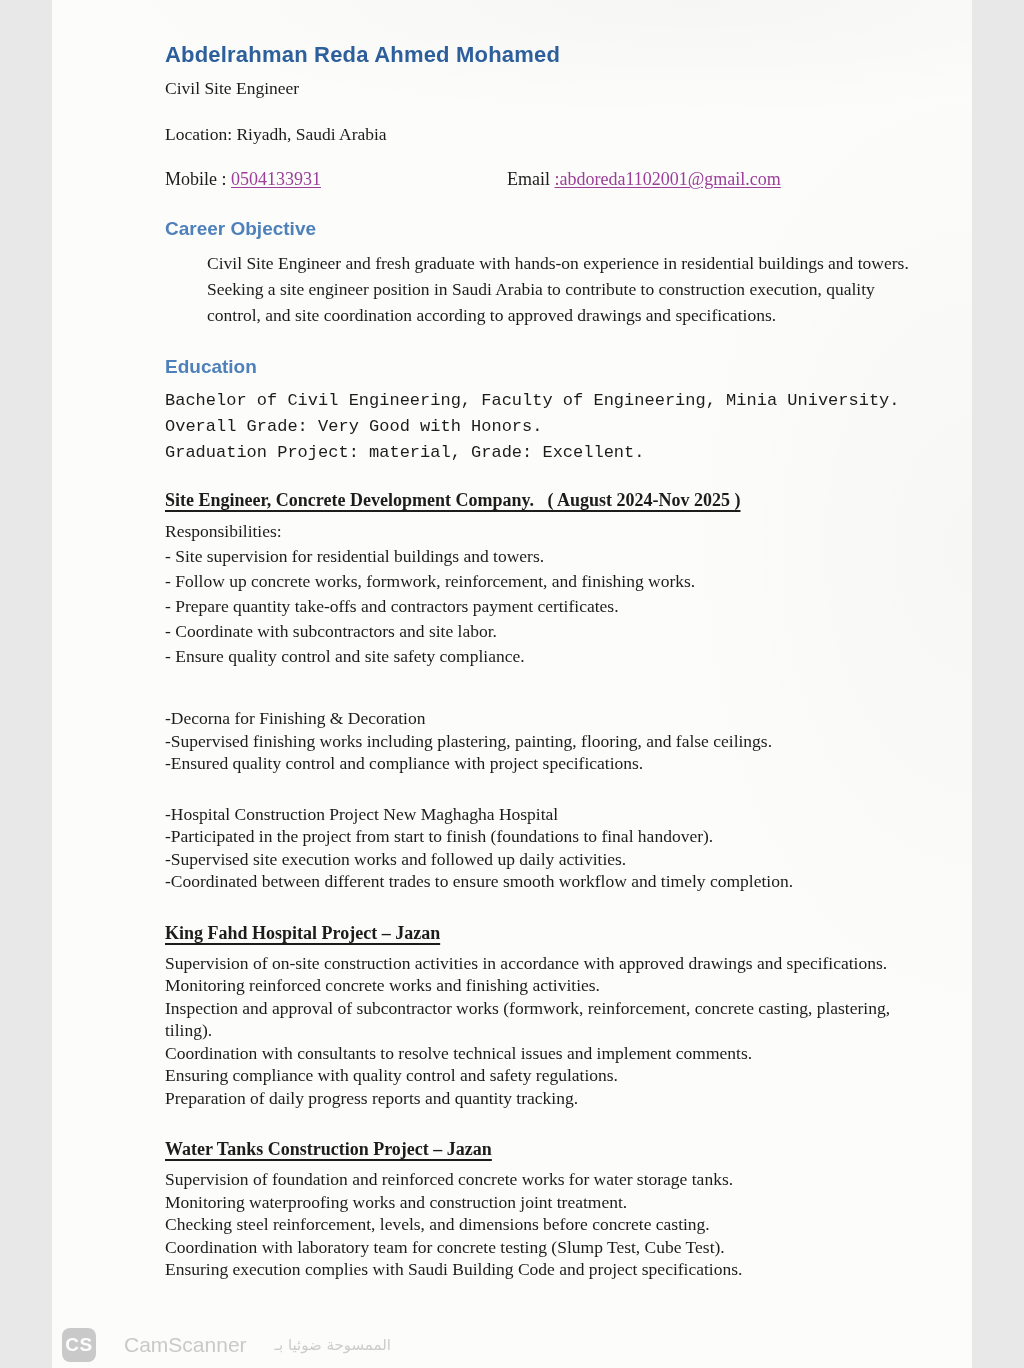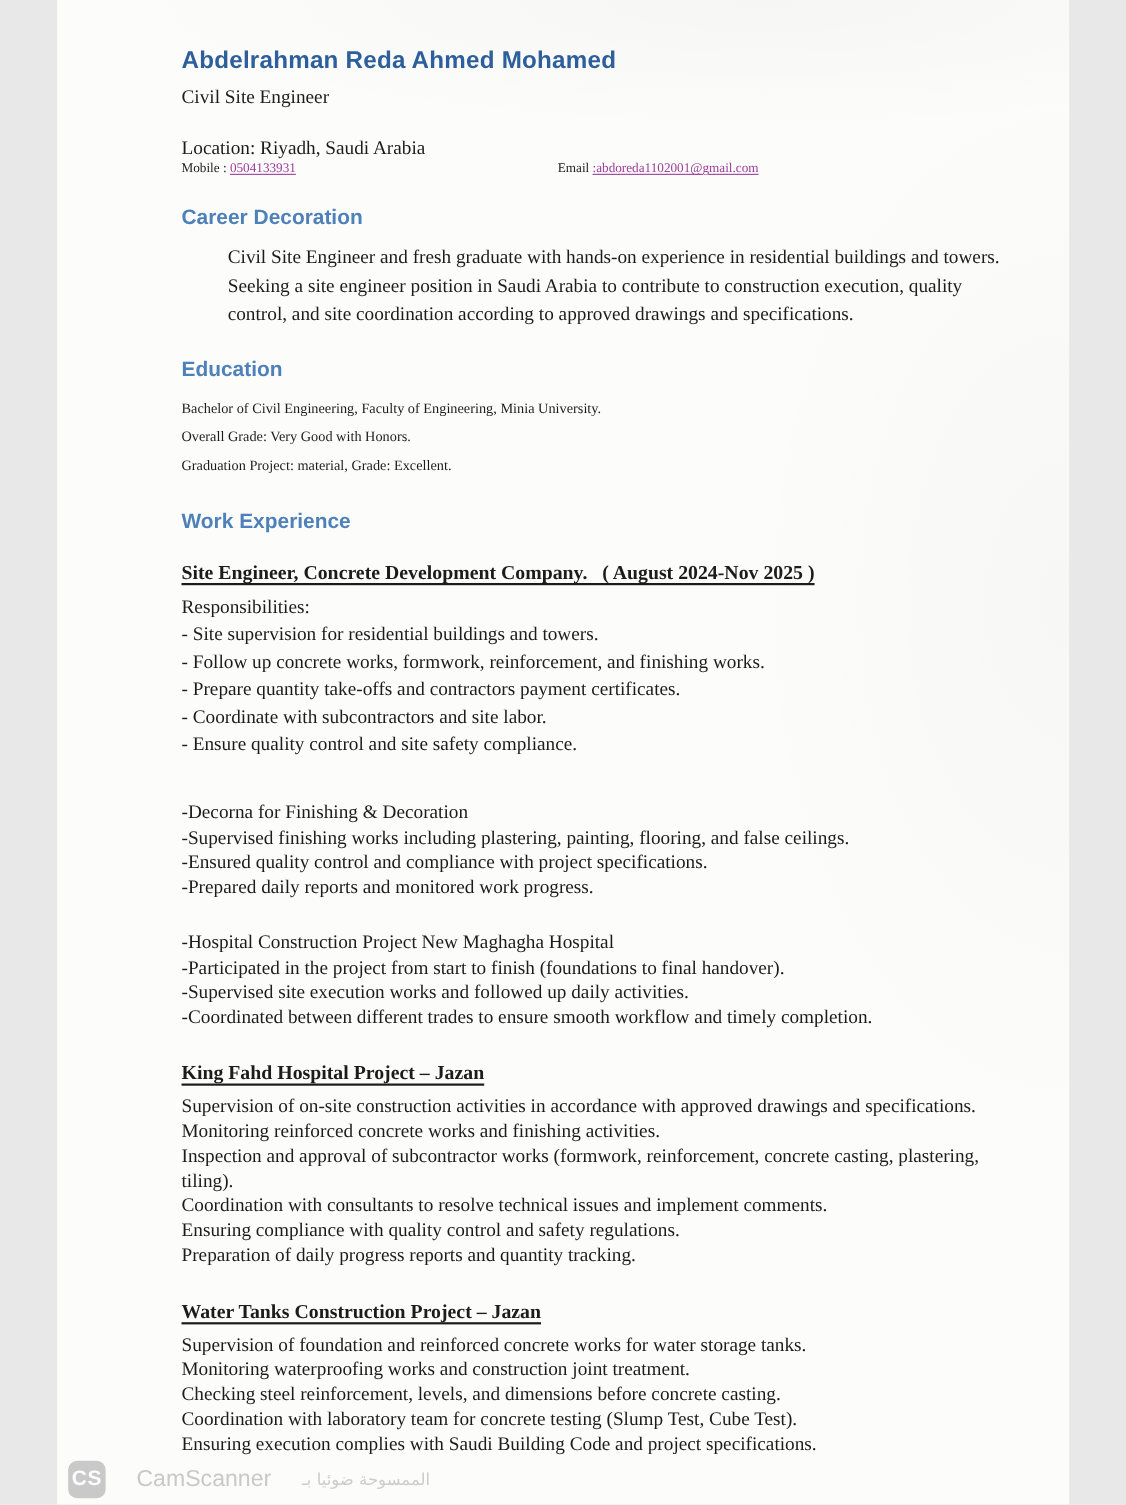--- a/index.html
+++ b/index.html
@@ -22,21 +22,21 @@
   .person-name {
     font-family: "Liberation Sans", sans-serif;
     font-weight: bold;
     font-size: 22px;
     color: #2c5f9b;
     letter-spacing: 0.2px;
   }
   .person-title { font-size: 17.5px; margin-top: 10px; }
   .location-line { font-size: 17.5px; margin-top: 25px; }
 
-  .contact-row { display: flex; font-size: 12px; }
+  .contact-row { display: flex; margin-top: 24px; font-size: 18px; }
   .contact-mobile { width: 342px; flex: 0 0 342px; }
   .contact-row a {
     color: #9c3d99;
     text-decoration: underline;
     text-underline-offset: 2px;
     cursor: pointer;
   }
 
   h2.section-heading {
     font-family: "Liberation Sans", sans-serif;
@@ -45,21 +45,21 @@
     color: #4e81ba;
     margin-top: 28px;
     margin-bottom: 10px;
   }
   .objective-text {
     font-size: 17.5px;
     line-height: 26px;
     max-width: 824px;
     margin-left: 42px;
   }
-  .edu-line { font-size: 13px; line-height: 26px; }
+  .edu-line { font-size: 17px; line-height: 26px; font-family: Liberation Mono, monospace; }
 
   .job { margin-top: 24px; }
   .job-title {
     display: inline-block;
     font-weight: bold;
     font-size: 18px;
     text-decoration: underline;
     text-decoration-thickness: 1.5px;
     text-underline-offset: 4px;
     white-space: pre-wrap;
@@ -115,48 +115,46 @@
 
     <div class="person-name">Abdelrahman Reda Ahmed Mohamed</div>
     <div class="person-title">Civil Site Engineer</div>
     <div class="location-line">Location: Riyadh, Saudi Arabia</div>
 
     <div class="contact-row">
       <span class="contact-mobile"><span>Mobile : </span><a>0504133931</a></span>
       <span class="contact-email"><span>Email </span><a>:abdoreda1102001@gmail.com</a></span>
     </div>
 
-    <h2 class="section-heading">Career Decoration</h2>
+    <h2 class="section-heading">Career Objective</h2>
     <p class="objective-text">Civil Site Engineer and fresh graduate with hands-on experience in residential buildings and towers. Seeking a site engineer position in Saudi Arabia to contribute to construction execution, quality control, and site coordination according to approved drawings and specifications.</p>
 
     <h2 class="section-heading">Education</h2>
     <div class="edu-line">Bachelor of Civil Engineering, Faculty of Engineering, Minia University.</div>
     <div class="edu-line">Overall Grade: Very Good with Honors.</div>
     <div class="edu-line">Graduation Project: material, Grade: Excellent.</div>
 
-    <h2 class="section-heading">Work Experience</h2>
 
     <div class="job job-0">
       <span class="job-title">Site Engineer, Concrete Development Company.   ( August 2024-Nov 2025 )</span>
       <div class="group">
         <div class="line">Responsibilities:</div>
         <div class="line">- Site supervision for residential buildings and towers.</div>
         <div class="line">- Follow up concrete works, formwork, reinforcement, and finishing works.</div>
         <div class="line">- Prepare quantity take-offs and contractors payment certificates.</div>
         <div class="line">- Coordinate with subcontractors and site labor.</div>
         <div class="line">- Ensure quality control and site safety compliance.</div>
       </div>
     </div>
 
     <div class="job job-1">
       <div class="group">
         <div class="line">-Decorna for Finishing &amp; Decoration</div>
         <div class="line">-Supervised finishing works including plastering, painting, flooring, and false ceilings.</div>
         <div class="line">-Ensured quality control and compliance with project specifications.</div>
-        <div class="line">-Prepared daily reports and monitored work progress.</div>
       </div>
       <div class="group">
         <div class="line">-Hospital Construction Project New Maghagha Hospital</div>
         <div class="line">-Participated in the project from start to finish (foundations to final handover).</div>
         <div class="line">-Supervised site execution works and followed up daily activities.</div>
         <div class="line">-Coordinated between different trades to ensure smooth workflow and timely completion.</div>
       </div>
     </div>
 
     <div class="job job-2">

